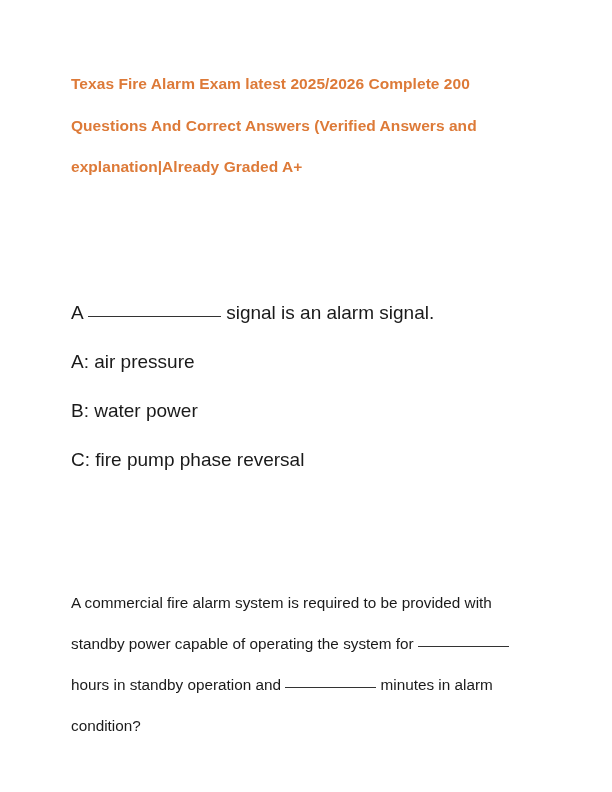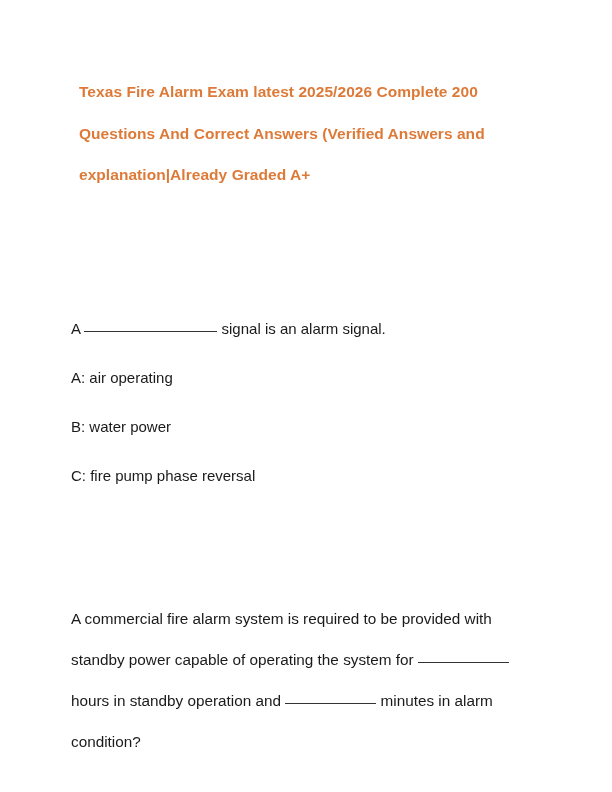--- a/index.html
+++ b/index.html
@@ -27,32 +27,32 @@
     width: 470px;
   }
 
   
   .doc-title {
     color: #DD7A38;
     font-weight: bold;
     font-size: 15.5px;
     line-height: 41.5px;
     letter-spacing: 0.05px;
-    margin: 8px;
+    margin: 0;
     width: 468px;
   }
 
   
   .spacer-lg { height: 100px; }
   .spacer-md { height: 98px; }
 
   
   .body-line {
     color: #1a1a1a;
-    font-size: 15px;
+    font-size: 19px;
     line-height: 49px;
     margin: 0;
     white-space: pre-wrap;
   }
   .para {
     color: #1a1a1a;
     font-size: 15.3px;
     line-height: 41px;
     margin: 0;
     width: 468px;
@@ -80,21 +80,21 @@
 
 <div class="page">
   <div class="content">
 
     <h1 class="doc-title"><span>Texas Fire Alarm Exam latest 2025/2026 Complete 200</span> <span>Questions And Correct Answers (Verified Answers</span> <span>and explanation|Already Graded A+</span></h1>
 
     <div class="spacer-lg"></div>
 
     <p class="body-line"><span>A </span><span class="blank blank-long"></span><span> signal is an alarm signal.</span></p>
 
-    <p class="body-line">A: air operating</p>
+    <p class="body-line">A: air pressure</p>
     <p class="body-line">B: water power</p>
     <p class="body-line">C: fire pump phase reversal</p>
 
 
     <div class="spacer-md"></div>
 
     <p class="para"><span>A commercial fire alarm system is required to be provided with standby power capable of operating the system for </span><span class="blank blank-short"></span><span> hours in standby operation and </span><span class="blank blank-short"></span><span> minutes in alarm condition?</span></p>
 
   </div>
 </div>

